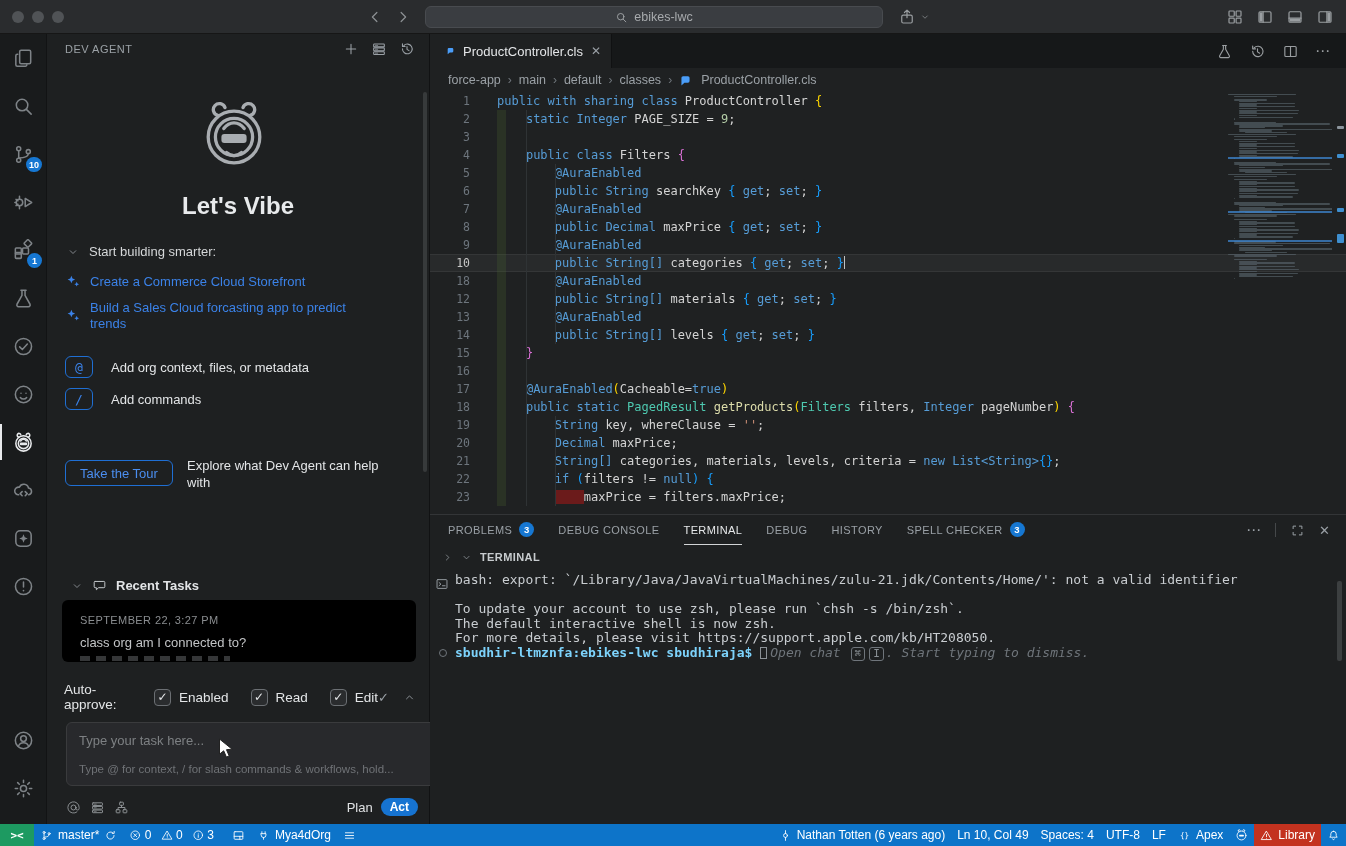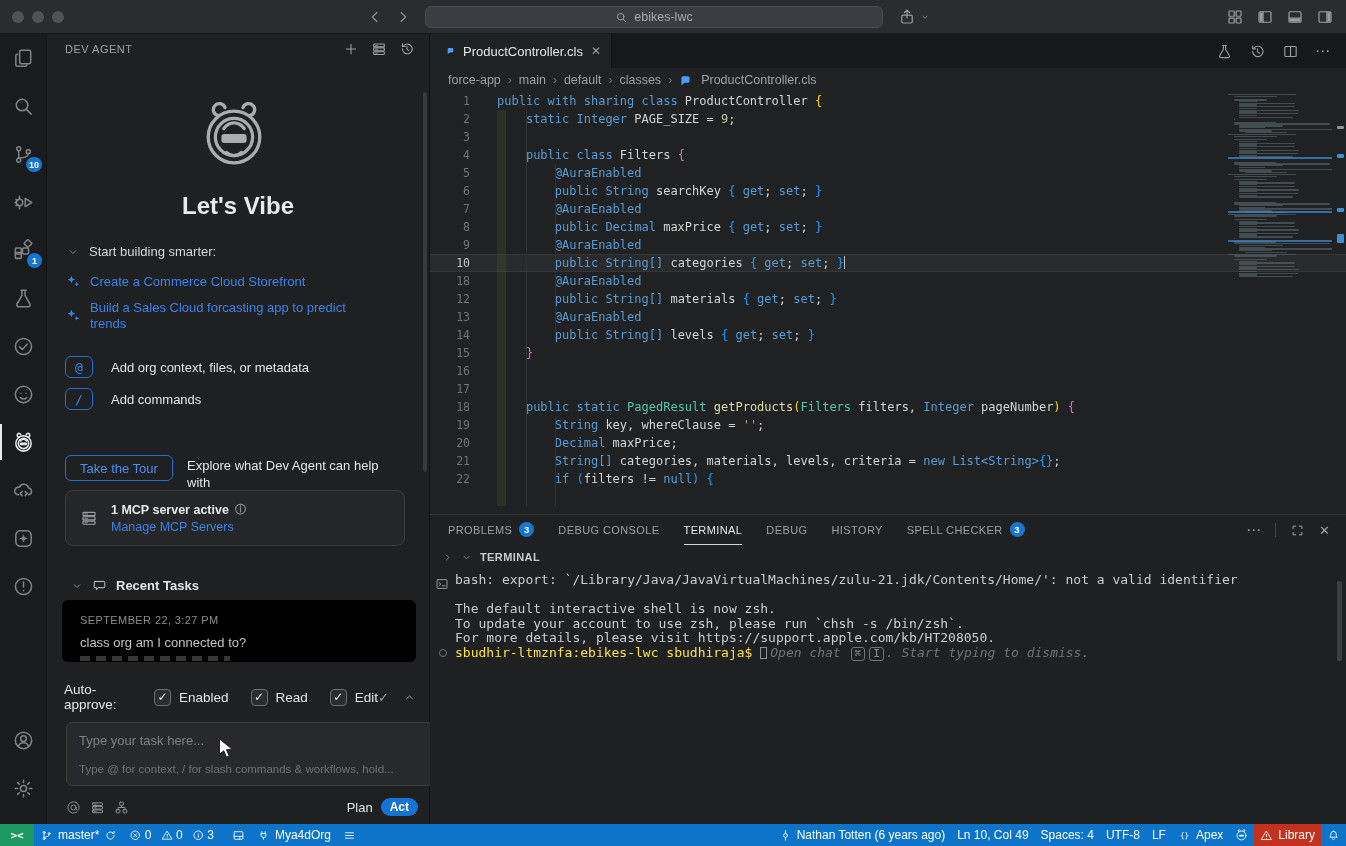--- a/index.html
+++ b/index.html
@@ -41,21 +41,21 @@
   .logo{position:absolute;left:151px;top:64px;width:72px;height:72px;color:#a9adb1;}
   .hero-title{position:absolute;left:0;top:158px;width:100%;text-align:center;font-size:24px;font-weight:bold;color:#e8eaec;}
   .sec-row{position:absolute;left:20px;top:210px;display:flex;align-items:center;gap:10px;font-size:13px;color:#d5d7d9;}
   .sec-row .icon{width:12px;height:12px;color:#9aa0a6;}
   .vibe-link{position:absolute;left:18px;display:flex;gap:8px;color:#3b82e8;font-size:13px;line-height:16px;}
   .vibe-link .icon{width:17px;height:17px;flex:0 0 17px;margin-top:-1px;}
   .shortcut{position:absolute;left:18px;display:flex;align-items:center;gap:18px;}
   .key-box{width:28px;height:22px;border:1.4px solid #1f6fd4;border-radius:6px;color:#3b82e8;font-size:13px;
     display:flex;align-items:center;justify-content:center;font-family:"DejaVu Sans Mono",monospace;}
   .shortcut .lbl{font-size:13px;color:#e3e5e7;}
-  .tour-row{position:absolute;left:18px;top:421px;display:flex;gap:14px;align-items:flex-start;}
+  .tour-row{position:absolute;left:18px;top:421px;display:flex;gap:14px;align-items:center;}
   .tour-btn{min-width:108px;height:26px;border:1.4px solid #1f6fd4;border-radius:6px;color:#4b8ef0;font-size:13px;
     display:flex;align-items:center;justify-content:center;padding:0 10px;background:transparent;}
   .tour-lbl{font-size:13px;color:#e3e5e7;width:208px;line-height:17px;margin-top:2px;}
   .mcp-card{position:absolute;left:18px;top:456px;width:340px;height:56px;background:#242628;border:1px solid #3a3c3e;
     border-radius:8px;display:flex;align-items:center;padding:0 14px;gap:13px;}
   .mcp-card .icon{width:18px;height:18px;color:#9aa0a6;flex:0 0 18px;}
   .mcp-line1{font-size:12.5px;font-weight:bold;color:#e6e8ea;display:flex;align-items:center;gap:6px;}
   .mcp-line1 .glyph{color:#8d9194;font-size:11px;}
   .mcp-link{font-size:12.5px;color:#3b82e8;margin-top:3px;}
   .recent-hdr{position:absolute;left:24px;top:544px;display:flex;align-items:center;gap:9px;}
@@ -128,21 +128,21 @@
   .pactions{margin-left:auto;display:flex;align-items:center;gap:14px;padding-right:16px;color:#9aa0a6;}
   .pactions .icon{width:15px;height:15px;}
   .pactions .vsep{width:1px;height:14px;background:#45484a;}
   .psection{position:absolute;left:0;top:30px;width:100%;height:24px;display:flex;align-items:center;gap:8px;padding-left:12px;color:#c8cccf;}
   .psection .icon{width:11px;height:11px;color:#9aa0a6;}
   .psection-lbl{font-size:11px;font-weight:bold;letter-spacing:.4px;}
   .term{position:absolute;left:25px;top:58px;right:20px;bottom:4px;font:13px/14.5px "DejaVu Sans Mono",monospace;color:#c9cdd1;}
   .tline{white-space:pre;height:14.5px;}
   .tprompt{position:relative;white-space:pre;height:14.5px;margin-top:0;}
   .tprompt .deco{position:absolute;left:-16px;top:3px;width:8px;height:8px;border:1px solid #6f757b;border-radius:50%;}
-  .tprompt b{color:#fde047;font-weight:normal;}
+  .tprompt b{color:#7dd3fc;font-weight:bold;}
   .ghost{color:#6f757b;font-style:italic;}
   .kbd{display:inline-block;border:1px solid #6f757b;border-radius:3px;padding:0 3px;margin:0 2px;font-size:11px;color:#8a9095;font-style:normal;line-height:12px;}
   .hcursor{display:inline-block;width:7px;height:12px;border:1px solid #8a9095;vertical-align:-2px;margin-right:3px;}
   .term-gutter-icon{position:absolute;left:5px;top:62px;width:14px;height:14px;color:#9aa0a6;}
   .term-scroll{position:absolute;right:4px;top:66px;width:5px;height:80px;background:rgba(140,144,148,.28);border-radius:2px;}
 
   
   .statusbar{position:absolute;left:0;bottom:0;width:100%;height:22px;background:#0d74c9;display:flex;align-items:stretch;
     font-size:12px;color:#fff;}
   .sb-item{display:flex;align-items:center;gap:5px;padding:0 6px;white-space:nowrap;}
@@ -430,37 +430,20 @@
     <div class="shortcut" style="top:354px">
       <span class="key-box">/</span>
       <span class="lbl">Add commands</span>
     </div>
 
     <div class="tour-row">
       <button class="tour-btn">Take the Tour</button>
       <span class="tour-lbl">Explore what Dev Agent can help with</span>
     </div>
 
-    <div class="mcp-card">
-      <span class="icon">
-          <svg viewBox="0 0 24 24" fill="none" stroke="currentColor" stroke-width="1.6" stroke-linecap="round" stroke-linejoin="round">
-            <rect x="4" y="4.5" width="16" height="4.2" rx="1"></rect>
-            <rect x="4" y="10.3" width="16" height="4.2" rx="1"></rect>
-            <rect x="4" y="16.1" width="16" height="4.2" rx="1"></rect>
-            <path d="M6.5 6.6h3.5M6.5 12.4h3.5M6.5 18.2h3.5" stroke-width="1.1"></path>
-          </svg>
-        </span>
-      <div>
-        <div class="mcp-line1">
-          <span>1 MCP server active</span>
-          <span class="glyph">ⓘ</span>
-        </div>
-        <div class="mcp-link">Manage MCP Servers</div>
-      </div>
-    </div>
 
     <div class="recent-hdr">
       <span class="icon" style="width:12px;height:12px;color:#9aa0a6">
           <svg viewBox="0 0 24 24" fill="none" stroke="currentColor" stroke-width="1.6" stroke-linecap="round" stroke-linejoin="round">
             <path d="M6.5 9.5l5.5 5.5 5.5-5.5"></path>
           </svg>
         </span>
       <span class="icon" style="width:15px;height:15px">
           <svg viewBox="0 0 24 24" fill="none" stroke="currentColor" stroke-width="1.6" stroke-linecap="round" stroke-linejoin="round">
             <path d="M5 5.5h14a1.5 1.5 0 0 1 1.5 1.5v7a1.5 1.5 0 0 1-1.5 1.5h-8.5L7 18.8v-3.3H5A1.5 1.5 0 0 1 3.5 14V7A1.5 1.5 0 0 1 5 5.5z"></path>
@@ -658,40 +641,45 @@
           <div class="crow">
             <span class="gut">15</span>
             <span class="ccontent"><span class="tk-p">    </span><span class="tk-b2">}</span></span>
           </div>
           <div class="crow">
             <span class="gut">16</span>
             <span class="ccontent"></span>
           </div>
           <div class="crow">
             <span class="gut">17</span>
+            <span class="ccontent"><span class="tk-p">    </span><span class="tk-k">@AuraEnabled</span><span class="tk-b1">(</span><span class="tk-p">Cacheable=</span><span class="tk-k">true</span><span class="tk-b1">)</span></span>
           </div>
           <div class="crow">
             <span class="gut">18</span>
             <span class="ccontent"><span class="tk-p">    </span><span class="tk-k">public static </span><span class="tk-t">PagedResult </span><span class="tk-f">getProducts</span><span class="tk-b1">(</span><span class="tk-t">Filters </span><span class="tk-p">filters, </span><span class="tk-k">Integer </span><span class="tk-p">pageNumber</span><span class="tk-b1">) </span><span class="tk-b2">{</span></span>
           </div>
           <div class="crow">
             <span class="gut">19</span>
             <span class="ccontent"><span class="tk-p">        </span><span class="tk-k">String </span><span class="tk-p">key, whereClause = </span><span class="tk-s">''</span><span class="tk-p">;</span></span>
           </div>
           <div class="crow">
             <span class="gut">20</span>
             <span class="ccontent"><span class="tk-p">        </span><span class="tk-k">Decimal </span><span class="tk-p">maxPrice;</span></span>
           </div>
           <div class="crow">
             <span class="gut">21</span>
             <span class="ccontent"><span class="tk-p">        </span><span class="tk-k">String[] </span><span class="tk-p">categories, materials, levels, criteria = </span><span class="tk-k">new </span><span class="tk-k">List&lt;String&gt;</span><span class="tk-b3">{}</span><span class="tk-p">;</span></span>
           </div>
           <div class="crow">
             <span class="gut">22</span>
             <span class="ccontent"><span class="tk-p">        </span><span class="tk-k">if </span><span class="tk-b3">(</span><span class="tk-p">filters != </span><span class="tk-k">null</span><span class="tk-b3">) </span><span class="tk-b3">{</span></span>
+          </div>
+          <div class="crow">
+            <span class="gut">23</span>
+            <span class="ccontent"><span class="tk-p">        </span><span class="tk-r">    </span><span class="tk-p">maxPrice = filters.maxPrice;</span></span>
           </div>
         </div>
       <div class="minimap" id="minimap">
           <div class="mrow" style="margin-left: 0px; width: 67.5px;"></div>
           <div class="mrow" style="margin-left: 5.6px; width: 43.5px;"></div>
           <div class="mrow" style="margin-left: 0px; width: 0px; opacity: 0;"></div>
           <div class="mrow" style="margin-left: 5.6px; width: 33px;"></div>
           <div class="mrow" style="margin-left: 11.2px; width: 18px;"></div>
           <div class="mrow" style="margin-left: 11.2px; width: 55.5px;"></div>
           <div class="mrow" style="margin-left: 11.2px; width: 18px;"></div>
@@ -856,22 +844,22 @@
       </div>
       <span class="term-gutter-icon icon">
           <svg viewBox="0 0 24 24" fill="none" stroke="currentColor" stroke-width="1.6" stroke-linecap="round" stroke-linejoin="round">
             <rect x="3.5" y="4.5" width="17" height="15" rx="1.5"></rect>
             <path d="M7 9.5l3.2 2.7L7 14.9M12.8 15h4.5"></path>
           </svg>
         </span>
       <div class="term" id="terminal">
           <div class="tline">bash: export: `/Library/Java/JavaVirtualMachines/zulu-21.jdk/Contents/Home/': not a valid identifier</div>
           <div class="tline">&nbsp;</div>
+          <div class="tline">To update your account to use zsh, please run `chsh -s /bin/zsh`.</div>
           <div class="tline">The default interactive shell is now zsh.</div>
-          <div class="tline">To update your account to use zsh, please run `chsh -s /bin/zsh`.</div>
           <div class="tline">For more details, please visit https://support.apple.com/kb/HT208050.</div>
           <div class="tprompt"><span class="deco"></span><b>sbudhir-ltmznfa:ebikes-lwc sbudhiraja$ </b><span class="hcursor"></span><span class="ghost">Open chat </span><span class="kbd">⌘</span><span class="kbd">I</span><span class="ghost">. Start typing to dismiss.</span></div>
         </div>
       <div class="term-scroll"></div>
     </div>
   </div>
 
   <div class="statusbar" id="statusbar">
       <div class="sb-item remote" style="font-family: &quot;DejaVu Sans Mono&quot;, monospace; font-size: 11px;">&gt;&lt;</div>
       <div class="sb-item">

